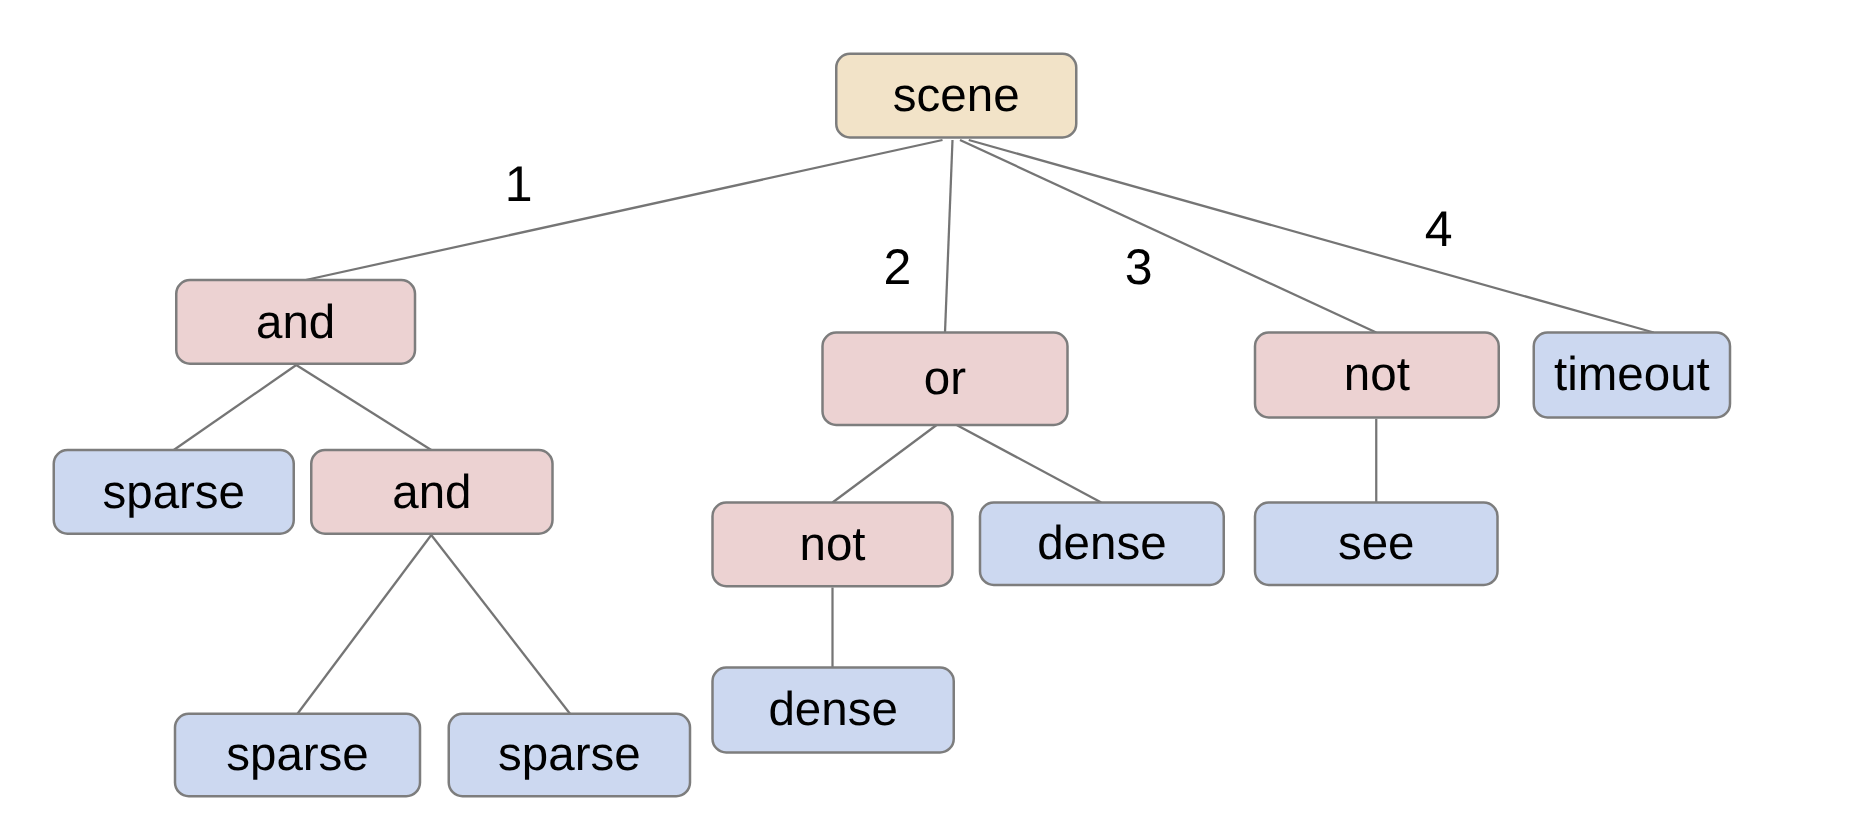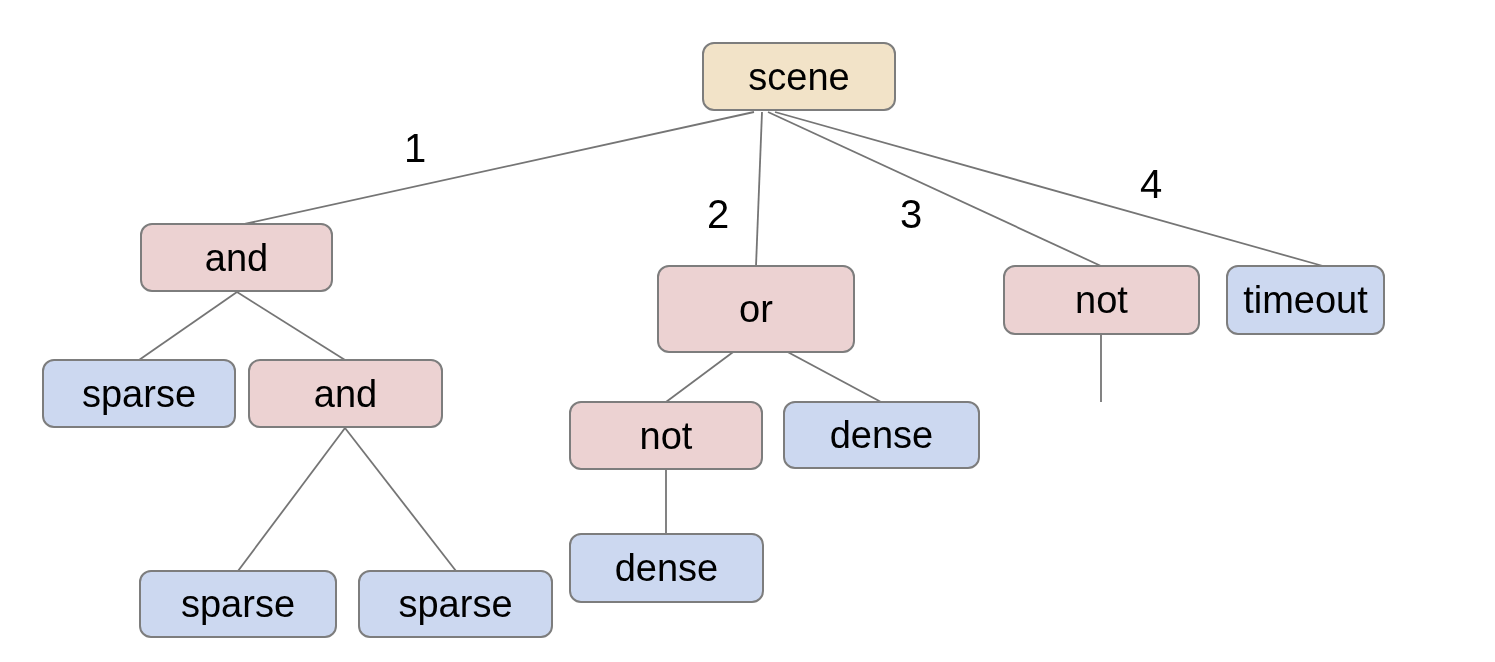--- a/index.html
+++ b/index.html
@@ -60,38 +60,39 @@
       <line x1="237" y1="292" x2="345" y2="360" stroke="#757575"></line>
       <line x1="756" y1="335" x2="666" y2="402" stroke="#757575"></line>
       <line x1="756" y1="335" x2="881" y2="402" stroke="#757575"></line>
       <line x1="1101" y1="335" x2="1101" y2="402" stroke="#757575"></line>
       <line x1="666" y1="470" x2="666" y2="534" stroke="#757575"></line>
       <line x1="345" y1="428" x2="238" y2="571" stroke="#757575"></line>
       <line x1="345" y1="428" x2="456" y2="571" stroke="#757575"></line>
     </g>
   </svg>
 
-  <div class="node" style="left: 668px; top: 42px; width: 194px; height: 69px; background-color: rgb(242, 227, 200); margin-left: 34px;">scene</div>
+  <div class="node" style="left: 668px; top: 42px; width: 194px; height: 69px; background-color: rgb(242, 227, 200);">scene</div>
 
   <div class="node" style="left: 140px; top: 223px; width: 193px; height: 69px; background-color: rgb(236, 210, 210);">and</div>
 
-  <div class="node" style="left: 657px; top: 265px; width: 198px; height: 88px; background-color: rgb(236, 210, 210);">or</div>
+  <div class="node" style="left: 657px; top: 265px; width: 198px; height: 76px; background-color: rgb(236, 210, 210);">or</div>
 
   <div class="node" style="left: 1003px; top: 265px; width: 197px; height: 70px; background-color: rgb(236, 210, 210);">not</div>
 
   <div class="node" style="left: 1226px; top: 265px; width: 159px; height: 70px; background-color: rgb(204, 216, 240);">timeout</div>
 
   <div class="node" style="left: 42px; top: 359px; width: 194px; height: 69px; background-color: rgb(204, 216, 240);">sparse</div>
 
   <div class="node" style="left: 248px; top: 359px; width: 195px; height: 69px; background-color: rgb(236, 210, 210);">and</div>
 
   <div class="node" style="left: 569px; top: 401px; width: 194px; height: 69px; background-color: rgb(236, 210, 210);">not</div>
 
   <div class="node" style="left: 783px; top: 401px; width: 197px; height: 68px; background-color: rgb(204, 216, 240);">dense</div>
 
+  <div class="node" style="left: 1003px; top: 401px; width: 196px; height: 68px; background-color: rgb(204, 216, 240);">see</div>
 
   <div class="node" style="left: 569px; top: 533px; width: 195px; height: 70px; background-color: rgb(204, 216, 240);">dense</div>
 
   <div class="node" style="left: 139px; top: 570px; width: 198px; height: 68px; background-color: rgb(204, 216, 240);">sparse</div>
 
   <div class="node" style="left: 358px; top: 570px; width: 195px; height: 68px; background-color: rgb(204, 216, 240);">sparse</div>
 
   <div class="edge-label" style="left:395px;  top:128px;">1</div>
   <div class="edge-label" style="left:698px;  top:194px;">2</div>
   <div class="edge-label" style="left:891px;  top:194px;">3</div>

